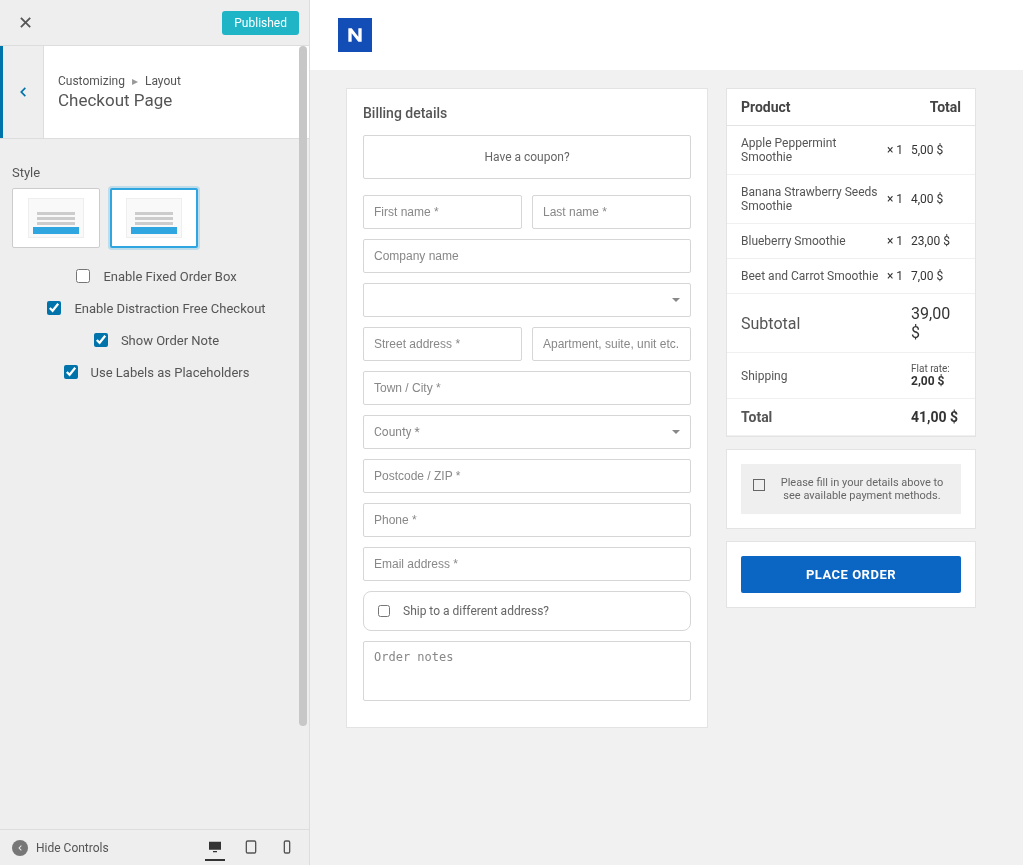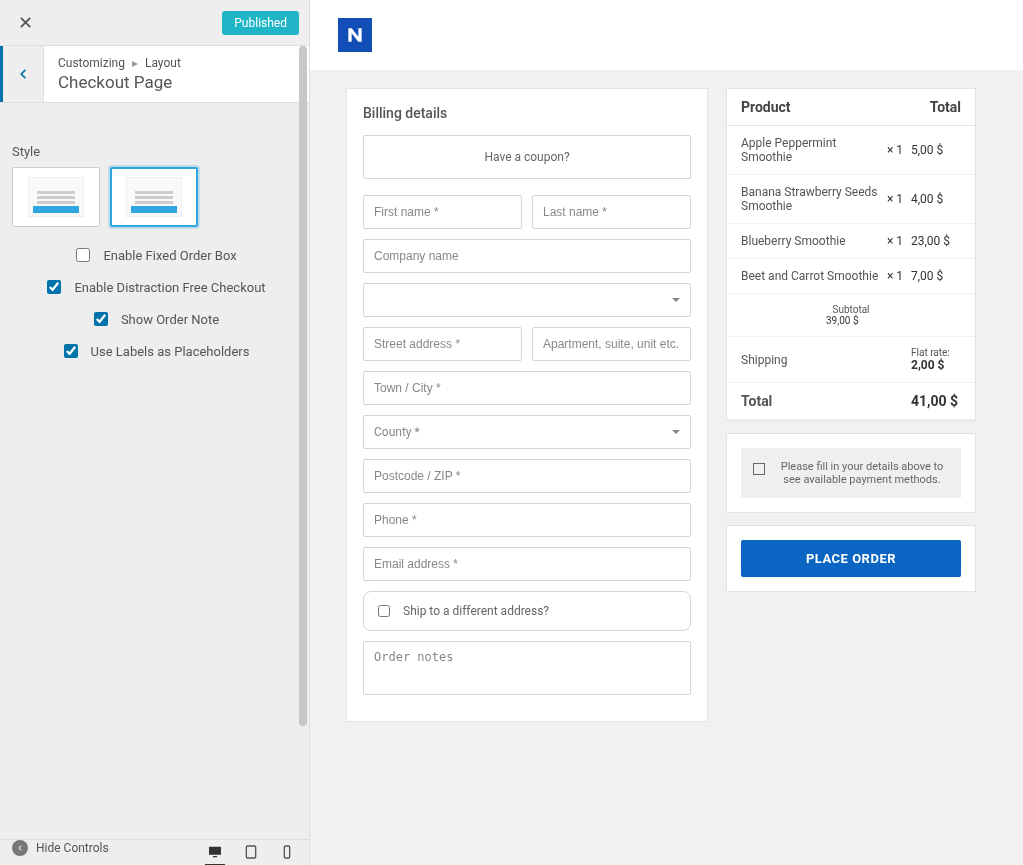--- a/index.html
+++ b/index.html
@@ -16,36 +16,36 @@
   html,body{margin:0;padding:0;height:100%;font-family:-apple-system,BlinkMacSystemFont,"Segoe UI",Roboto,Arial,sans-serif;color:var(--text);font-size:13px;}
   .app{display:flex;width:1023px;height:865px;box-sizing:border-box;}
   
   .customizer{width:310px;background:var(--panel-bg);display:flex;flex-direction:column;position:relative;box-sizing:border-box;border-right:1px solid var(--border);}
   .cust-top{height:46px;display:flex;align-items:center;justify-content:space-between;padding:0 10px;border-bottom:1px solid var(--border);box-sizing:border-box;}
   .close-x{font-size:18px;padding:0 8px;cursor:pointer;color:#555;}
   .published{background:#1fb5c7;color:#fff;border-radius:3px;padding:5px 12px;font-size:12px;cursor:pointer;}
   .cust-head{display:flex;align-items:stretch;border-bottom:1px solid var(--border);}
   .back-btn{width:40px;display:flex;align-items:center;justify-content:center;color:var(--wp-blue);cursor:pointer;border-right:1px solid var(--border);border-left:3px solid var(--wp-blue);}
   .back-btn svg{width:14px;height:14px;}
-  .head-text{flex:1;background:#fff;padding:10px 14px;}
+  .head-text{flex:1;background:#fff;padding:28px 14px;}
   .crumb{font-size:12px;color:#555;}
   .crumb span.sep{color:#999;margin:0 4px;}
   .head-title{font-size:17px;color:#555;margin-top:2px;}
-  .cust-body{flex:1;overflow:auto;padding:8px 12px;margin-top:33px;}
+  .cust-body{flex:1;overflow:auto;padding:26px 12px;}
   .section-label{font-size:13px;color:#555;margin-bottom:8px;}
   .thumbs{display:flex;gap:10px;margin-bottom:18px;}
   .thumb{width:88px;height:60px;background:#fff;border:1px solid #ccc;border-radius:2px;display:flex;align-items:center;justify-content:center;cursor:pointer;box-sizing:border-box;position:relative;}
   .thumb.selected{border:2px solid #2fa6e0;box-shadow:0 0 0 2px rgba(47,166,224,.25);}
   .thumb .mini{width:56px;height:40px;background:#f9f9f9;border:1px solid #eee;display:flex;flex-direction:column;align-items:center;justify-content:flex-end;padding:3px;box-sizing:border-box;}
   .thumb .mini .row{width:38px;height:3px;background:#ccc;margin-bottom:2px;}
   .thumb .mini .bar{width:46px;height:7px;background:#2fa6e0;}
   .opt{display:flex;align-items:center;gap:10px;margin:12px 0;font-size:13px;color:#555;justify-content:center;}
   .opt input{accent-color:var(--wp-blue);width:14px;height:14px;}
   
-  .cust-foot{height:26px;border-top:1px solid var(--border);display:flex;align-items:flex-start;justify-content:space-between;padding:0 12px;box-sizing:border-box;background:#eee;}
+  .cust-foot{height:36px;border-top:1px solid var(--border);display:flex;align-items:center;justify-content:space-between;padding:0 12px;box-sizing:border-box;background:#eee;}
   .hide-controls{display:flex;align-items:center;gap:8px;color:#555;cursor:pointer;font-size:12px;}
   .hide-controls .circ{width:16px;height:16px;border-radius:50%;background:#777;display:flex;align-items:center;justify-content:center;}
   .hide-controls .circ svg{width:8px;height:8px;fill:#eee;}
   .devices{display:flex;gap:16px;}
   .dev{cursor:pointer;color:#555;padding:4px 2px;}
   .dev.active{border-bottom:2px solid #333;}
   .dev svg{width:16px;height:16px;display:block;}
   
   .panel-scroll{position:absolute;top:46px;right:2px;width:8px;height:calc(100% - 82px);}
   .panel-scroll .thumb-bar{width:8px;height:680px;background:#c7c7c7;border-radius:4px;}
@@ -57,32 +57,32 @@
   .prev-body{padding:18px 36px;display:flex;gap:18px;align-items:flex-start;}
   .card{background:#fff;border:1px solid var(--soft-border);box-sizing:border-box;}
   .billing{width:362px;padding:16px;}
   .billing h3{margin:0 0 14px 0;font-size:14px;font-weight:500;color:#555;}
   .field,.field2{display:block;width:100%;box-sizing:border-box;border:1px solid #d6d6d6;height:34px;padding:0 10px;font-size:12px;color:#444;margin-bottom:10px;border-radius:2px;}
   .coupon-box{border:1px solid #d6d6d6;height:42px;display:flex;align-items:center;justify-content:center;font-size:12px;color:#666;margin-bottom:16px;border-radius:2px;cursor:pointer;}
   .row2{display:flex;gap:10px;}
   .row2 .field{flex:1;}
   .select{position:relative;}
   .select::after{content:"";position:absolute;right:10px;top:14px;border:4px solid transparent;border-top-color:#888;}
-  textarea.field{height:54px;padding:8px 10px;font-family:monospace;resize:none;}
+  textarea.field{height:60px;padding:8px 10px;font-family:monospace;resize:none;}
   .ship-row{display:flex;align-items:center;gap:10px;font-size:12px;color:#666;border:1px solid #d6d6d6;height:38px;padding:0 10px;margin-bottom:10px;border-radius:8px;}
   .ship-row input{width:12px;height:12px;}
   
   .rightcol{width:250px;display:flex;flex-direction:column;gap:12px;}
   .order{padding:0;}
   .order .hdr{display:flex;justify-content:space-between;padding:10px 14px;font-weight:700;font-size:14px;border-bottom:1px solid var(--soft-border);}
   .order .line{display:flex;justify-content:space-between;align-items:center;padding:10px 14px;font-size:12px;border-bottom:1px solid #f0f0f0;}
   .order .line .name{flex:1;color:#555;}
   .order .line .qty{color:#333;margin:0 8px;white-space:nowrap;}
   .order .line .amt{width:50px;text-align:left;color:#333;}
-  .order .sub{font-size:10px;flex-direction:column;}
+  .order .sub{font-size:16px;}
   .order .ship .amt{display:flex;flex-direction:column;align-items:flex-start;}
   .order .ship .amt .lab{font-size:10px;color:#555;}
   .order .total{font-weight:700;font-size:14px;}
   .paybox{padding:14px;}
   .notice{background:#efefef;padding:12px;font-size:11px;color:#666;display:flex;gap:10px;align-items:flex-start;text-align:center;justify-content:center;}
   .notice .sq{width:10px;height:10px;border:1.5px solid #666;flex:none;margin-top:3px;}
   .privacy{font-size:11.5px;color:#555;line-height:1.5;margin-bottom:12px;}
   .privacy a{color:#0b66c3;text-decoration:underline;}
   .place{background:#0b66c3;color:#fff;text-align:center;font-weight:700;letter-spacing:.5px;padding:11px 0;font-size:13px;cursor:pointer;border-radius:2px;}
   ::placeholder{color:#888;}

